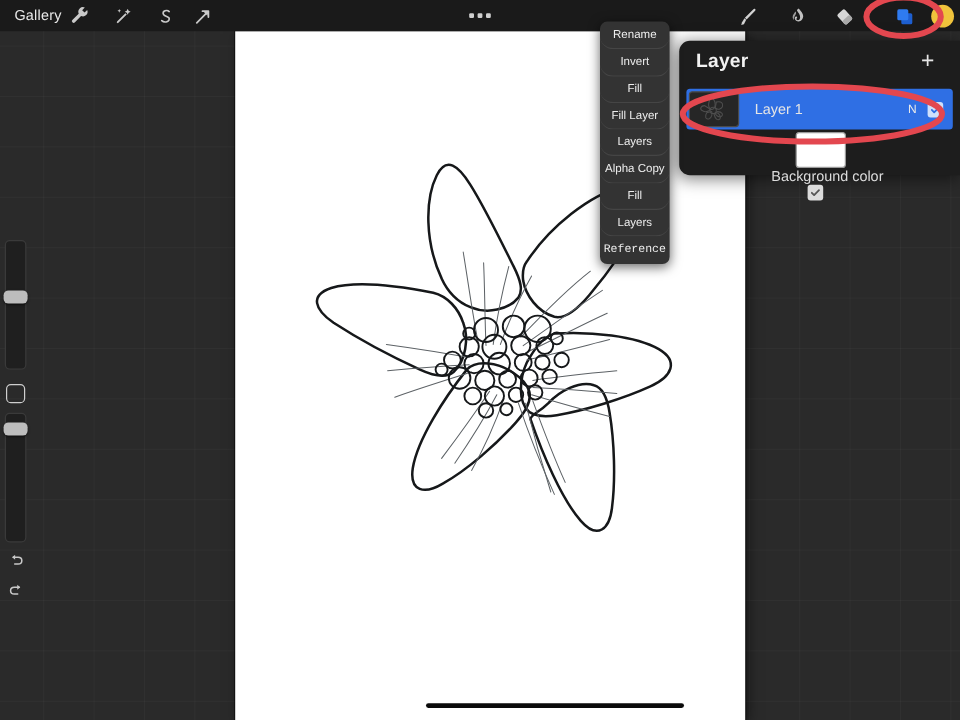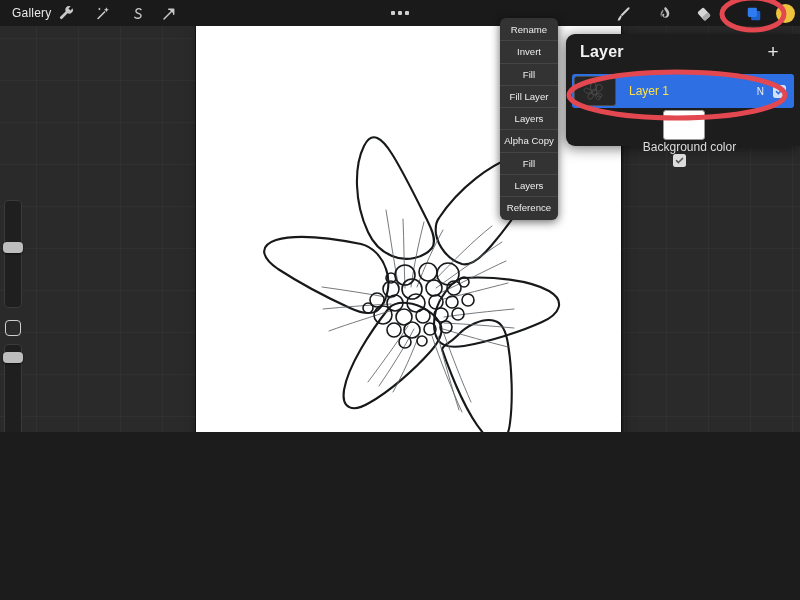--- a/index.html
+++ b/index.html
@@ -3,21 +3,21 @@
 <meta charset="utf-8">
 <style>
   html, body {
     margin: 0;
     padding: 0;
     background: #1c1c1c;
   }
   #app {
     position: relative;
     width: 800px;
-    height: 432px;
+    height: 600px;
     overflow: hidden;
     background: #2b2b2b;
     font-family: "Liberation Sans", sans-serif;
     -webkit-font-smoothing: antialiased;
     user-select: none;
   }
   
   #workspace {
     position: absolute;
     left: 0; top: 0;
@@ -197,21 +197,21 @@
     border: 1px solid #9a9a9a;
     box-sizing: border-box;
     flex: none;
     overflow: hidden;
     position: relative;
   }
   #thumb-0 { background: #262626; border-color:#4b4b4b; }
   .layer-name {
     flex: 1;
     margin-left: 13px;
-    color: #fde047;
+    color: #e5e5e5;
     font-size: 12px;
   }
   #layer-row-1 .layer-name { color: #dcdcdc; }
   .blend-mode {
     color: #eaeaea;
     font-size: 10px;
     margin-right: 9px;
   }
   .layer-check {
     width: 13px; height: 13px;
@@ -238,22 +238,23 @@
     overflow: hidden;
   }
   .ctx-item {
     height: 21.3px;
     line-height: 21.3px;
     text-align: center;
     color: #ededed;
     font-size: 9.6px;
     border-bottom: 1px solid #454545;
     white-space: nowrap;
-  }
-  .ctx-item:last-child { border-bottom: none; }
+    border-radius: 11px;
+  }
+  .ctx-item:last-child { border-bottom: none; font-family: Liberation Mono, monospace; }
   
   #annot-layer {
     position: absolute;
     left: 0; top: 0;
     width: 800px; height: 600px;
     z-index: 80;
     pointer-events: none;
   }
 </style>
 </head>

